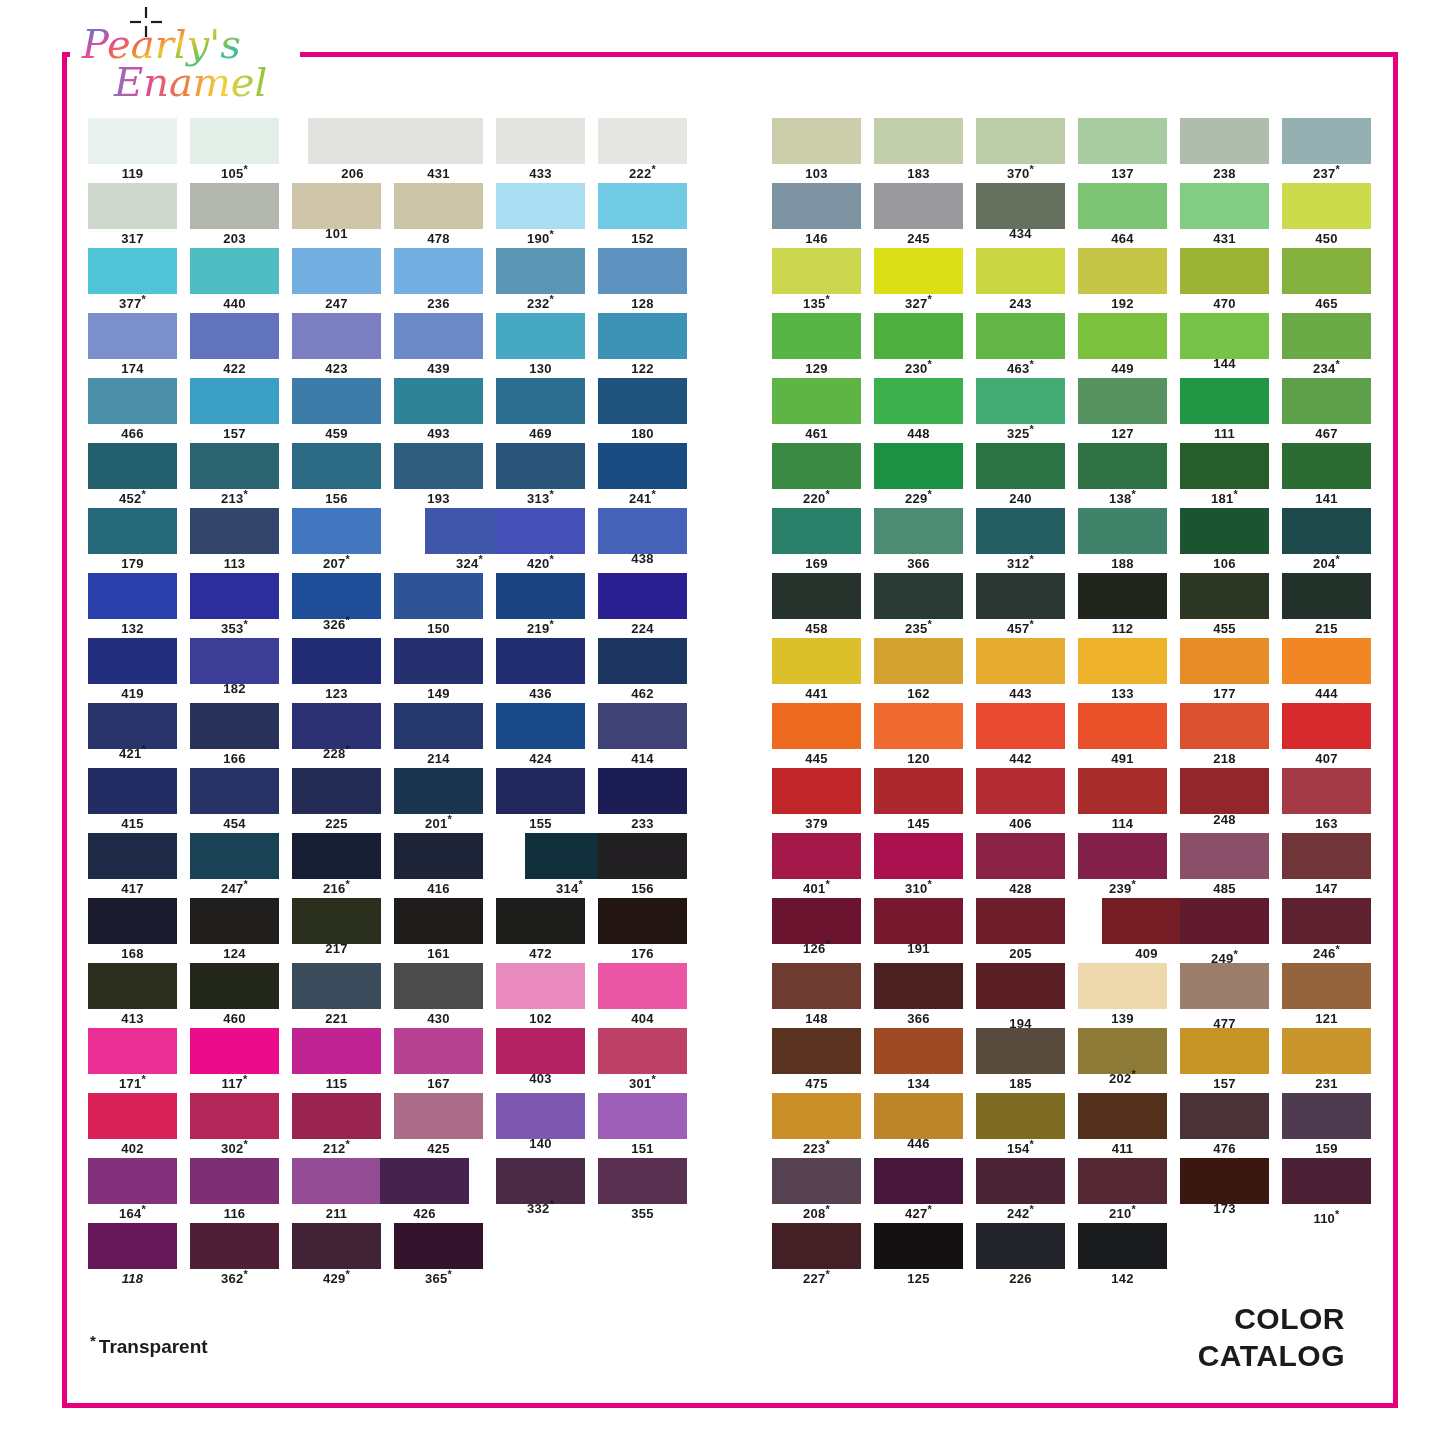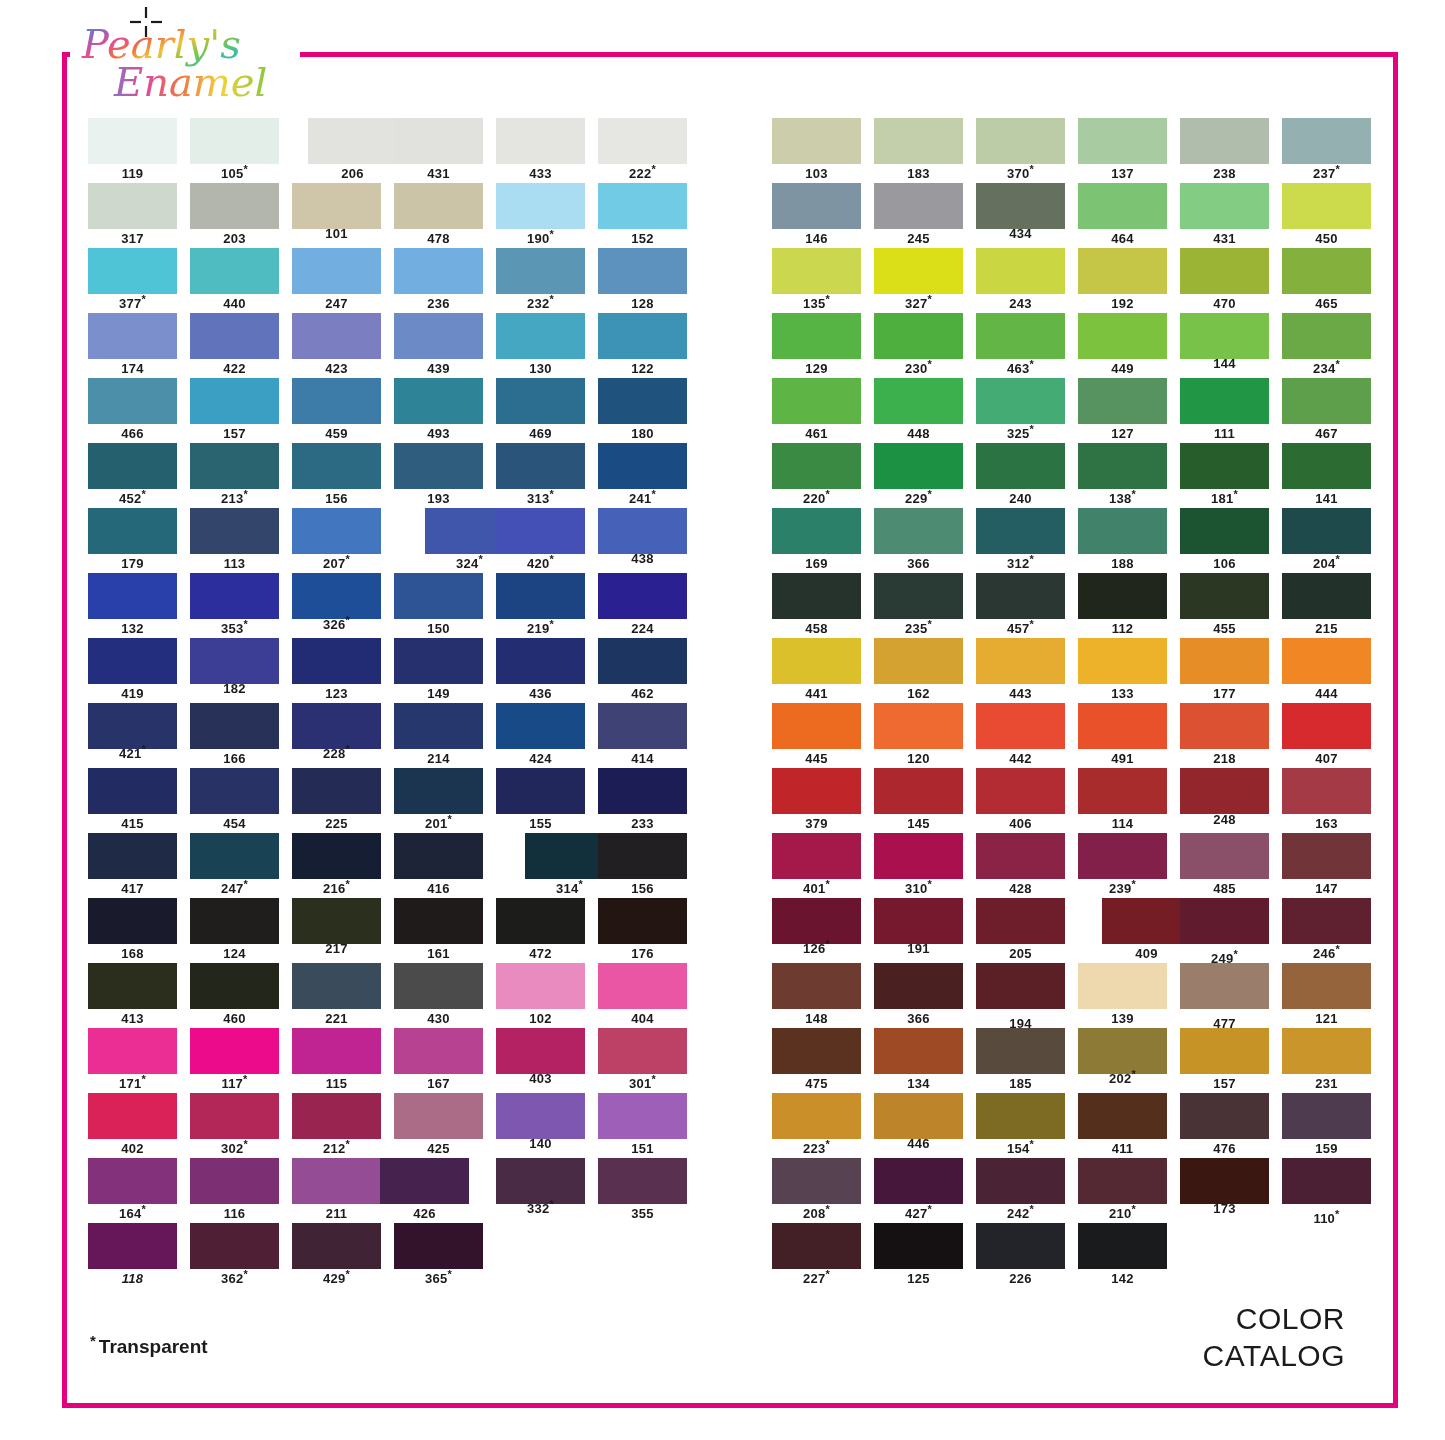--- a/index.html
+++ b/index.html
@@ -101,21 +101,21 @@
     vertical-align: super;
     line-height: 0;
     margin-right: 3px;
   }
   #catalog-title {
     position: absolute;
     right: 100px;
     top: 1300px;
     text-align: right;
     font-size: 30px;
-    font-weight: normal;
+    font-weight: bold;
     color: #1b1b1b;
     line-height: 37px;
     letter-spacing: 0.5px;
   }
 </style>
 </head>
 <body>
 
 <div id="logo-area">
   <svg id="logo-svg" width="240" height="105" viewBox="0 0 240 105">

